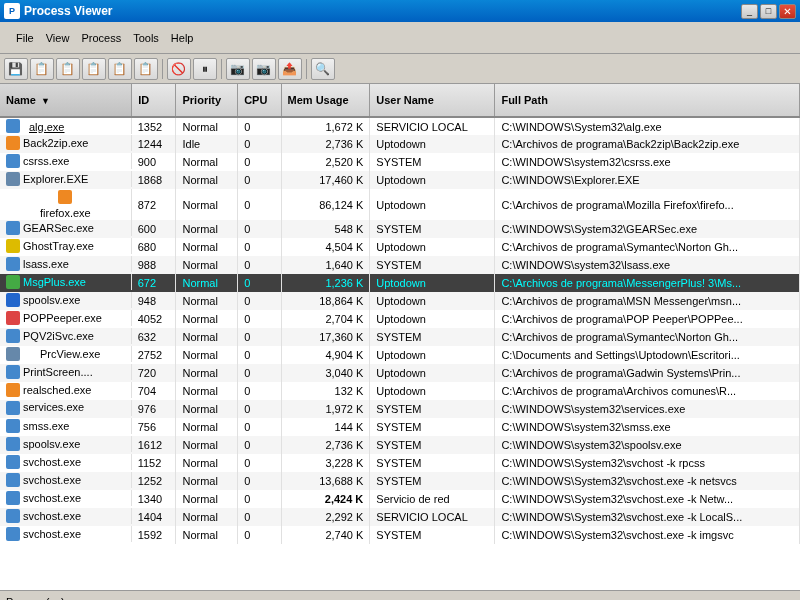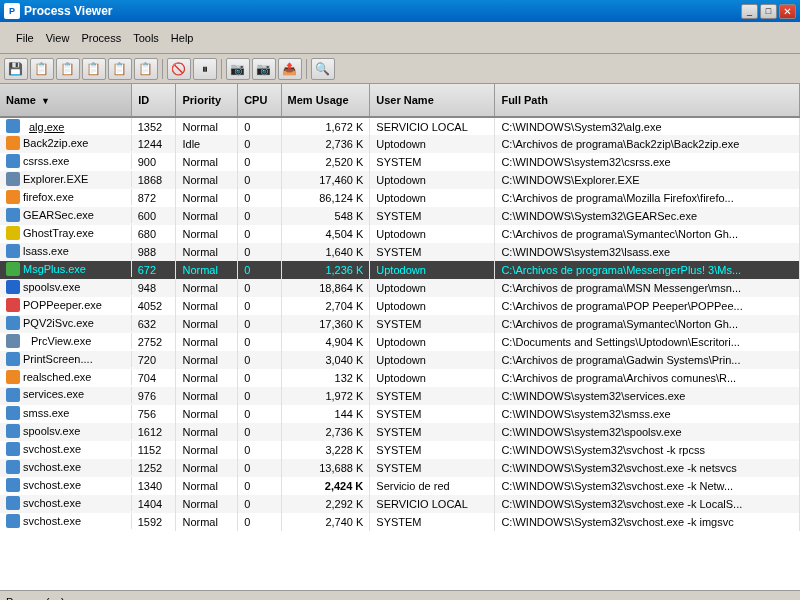--- a/index.html
+++ b/index.html
@@ -276,21 +276,21 @@
             <span>Explorer.EXE</span>
           </td>
           <td>1868</td>
           <td>Normal</td>
           <td>0</td>
           <td style="text-align: right;">17,460 K</td>
           <td>Uptodown</td>
           <td>C:\WINDOWS\Explorer.EXE</td>
         </tr>
         <tr>
-          <td style="display: flex; align-items: center; gap: 3px; min-width: 110px;">
+          <td style="display: flex; align-items: center; gap: 3px; min-width: 110px; flex-direction: column;">
             <span style="display:inline-block;width:14px;height:14px;background:#ee8822;border-radius:2px;flex-shrink:0;"></span>
             <span>firefox.exe</span>
           </td>
           <td>872</td>
           <td>Normal</td>
           <td>0</td>
           <td style="text-align: right;">86,124 K</td>
           <td>Uptodown</td>
           <td>C:\Archivos de programa\Mozilla Firefox\firefo...</td>
         </tr>
@@ -372,21 +372,21 @@
             <span>PQV2iSvc.exe</span>
           </td>
           <td>632</td>
           <td>Normal</td>
           <td>0</td>
           <td style="text-align: right;">17,360 K</td>
           <td>SYSTEM</td>
           <td>C:\Archivos de programa\Symantec\Norton Gh...</td>
         </tr>
         <tr>
-          <td style="display: flex; align-items: center; gap: 11px; min-width: 110px;">
+          <td style="display: flex; align-items: center; gap: 20px; min-width: 110px;">
             <span style="display:inline-block;width:14px;height:14px;background:#6688aa;border-radius:2px;flex-shrink:0;"></span>
             <span>PrcView.exe</span>
           </td>
           <td>2752</td>
           <td>Normal</td>
           <td>0</td>
           <td style="text-align: right;">4,904 K</td>
           <td>Uptodown</td>
           <td>C:\Documents and Settings\Uptodown\Escritori...</td>
         </tr>

